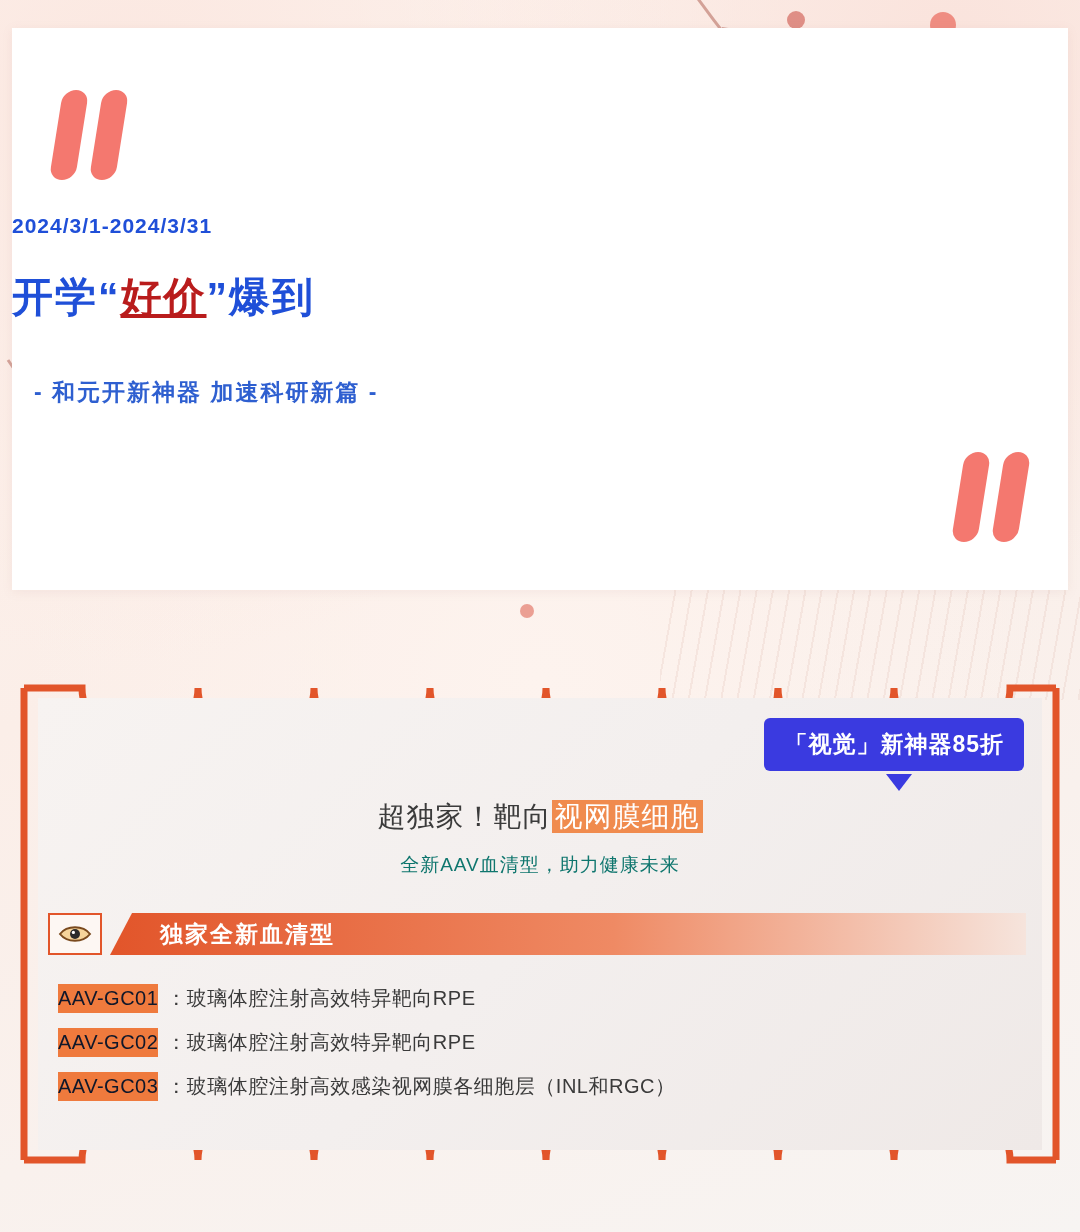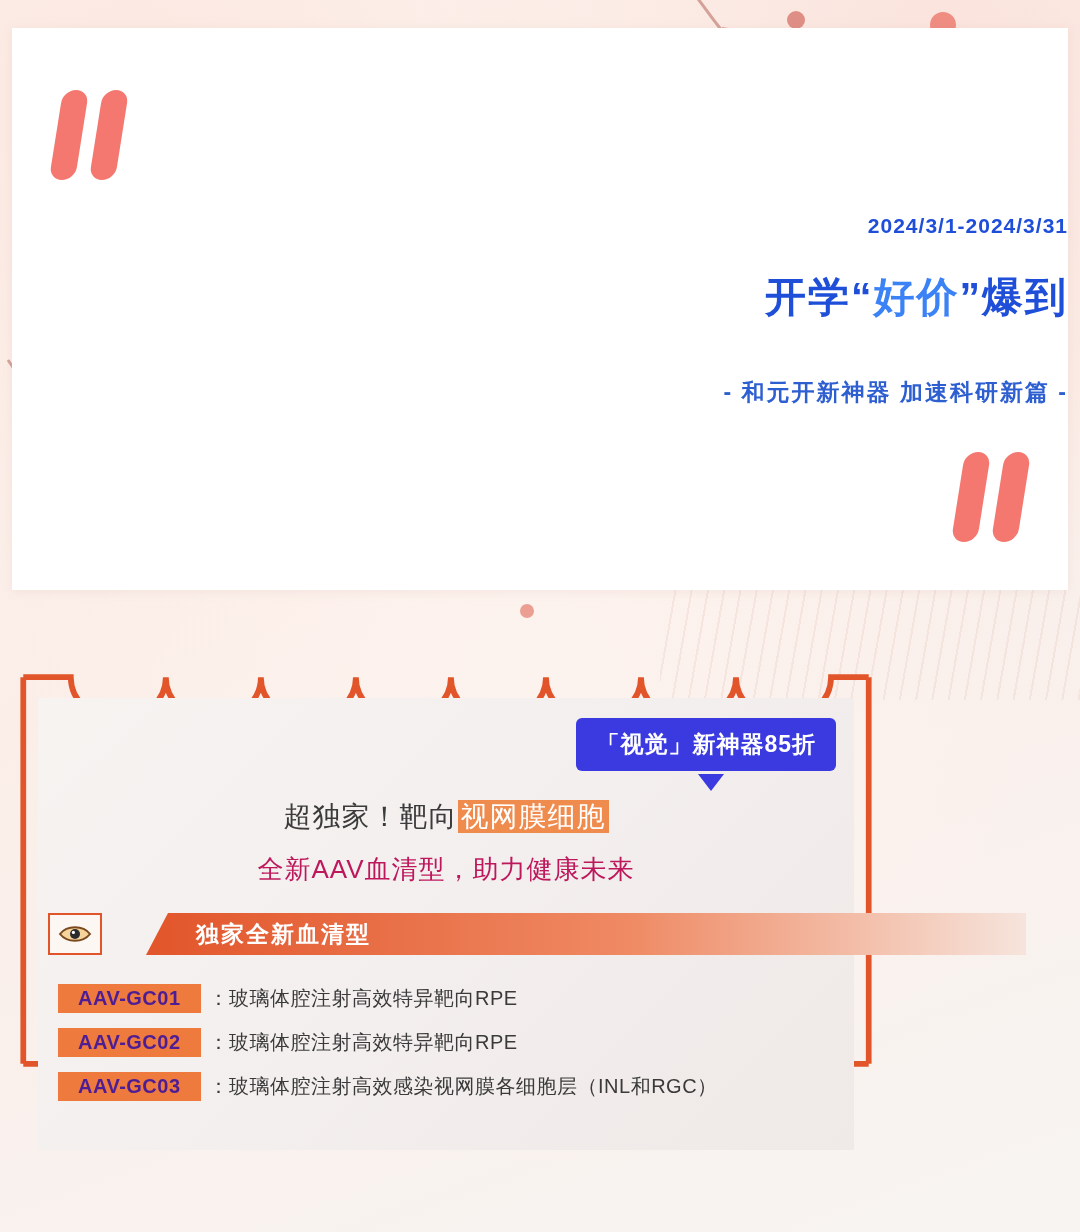--- a/index.html
+++ b/index.html
@@ -72,37 +72,38 @@
     transform: skewX(-9deg);
   }
   .quote-tl { left: 44px; top: 62px; }
   .quote-br { right: 44px; bottom: 48px; }
 
   .hero-inner {
     position: absolute;
     left: 0;
     right: 0;
     top: 186px;
-    text-align: right;
+    text-align: left;
   }
   .hero-date {
     font-size: 21px;
     font-weight: bold;
     color: #1f4fd8;
     letter-spacing: 1px;
   }
   .hero-title {
     margin-top: 32px;
     font-size: 41px;
     font-weight: bold;
     color: #1f4fd8;
     letter-spacing: 2px;
   }
   .hero-title .hot {
-    color: #3b82f6;
+    color: #b91c1c;
+    text-decoration: underline;
   }
   .hero-sub {
     margin-top: 24px;
     font-size: 24px;
     font-weight: bold;
     color: #1f4fd8;
     letter-spacing: 1px;
   }
   .hero-tag {
     margin-top: 52px;
@@ -111,21 +112,21 @@
     color: #2e5fd0;
     letter-spacing: 2px;
     padding-left: 22px;
   }
 
   
   .panel {
     position: absolute;
     left: 20px;
     top: 628px;
-    width: 852px;
+    width: 1040px;
     height: 592px;
   }
   .panel-frame {
     position: absolute;
     inset: 0;
   }
   .panel-body {
     position: absolute;
     left: 18px;
     right: 18px;
@@ -170,34 +171,33 @@
     color: #3b3b3b;
     letter-spacing: 1px;
   }
   .panel-head .l1 .hl {
     background: #f08b4e;
     color: #ffffff;
     padding: 1px 3px;
   }
   .panel-head .l2 {
     margin-top: 16px;
-    font-size: 26px;
-    color: #be185d;
+    font-size: 19px;
+    color: #0f766e;
     letter-spacing: 1px;
   }
 
   .section-bar {
     position: absolute;
     left: 28px;
     top: 285px;
     width: 978px;
     height: 42px;
     display: flex;
     align-items: center;
-    gap: 36px;
   }
   .eye-box {
     width: 54px;
     height: 42px;
     border: 2px solid #e2552a;
     background: #fdf7f3;
     display: flex;
     align-items: center;
     justify-content: center;
     box-sizing: border-box;
@@ -224,24 +224,24 @@
     top: 348px;
     right: 30px;
   }
   .list-row {
     display: flex;
     align-items: center;
     height: 44px;
   }
   .code {
     background: #ef7a3d;
-    color: #4c1d95;
+    color: #0f172a;
     font-size: 20px;
-    font-weight: bold;
-    padding: 3px 20px;
+    font-weight: normal;
+    padding: 3px 0;
     letter-spacing: 0.5px;
   }
   .row-text {
     margin-left: 8px;
     font-size: 20px;
     color: #3a3a3a;
     letter-spacing: 0.5px;
   }
 </style>
 </head>

